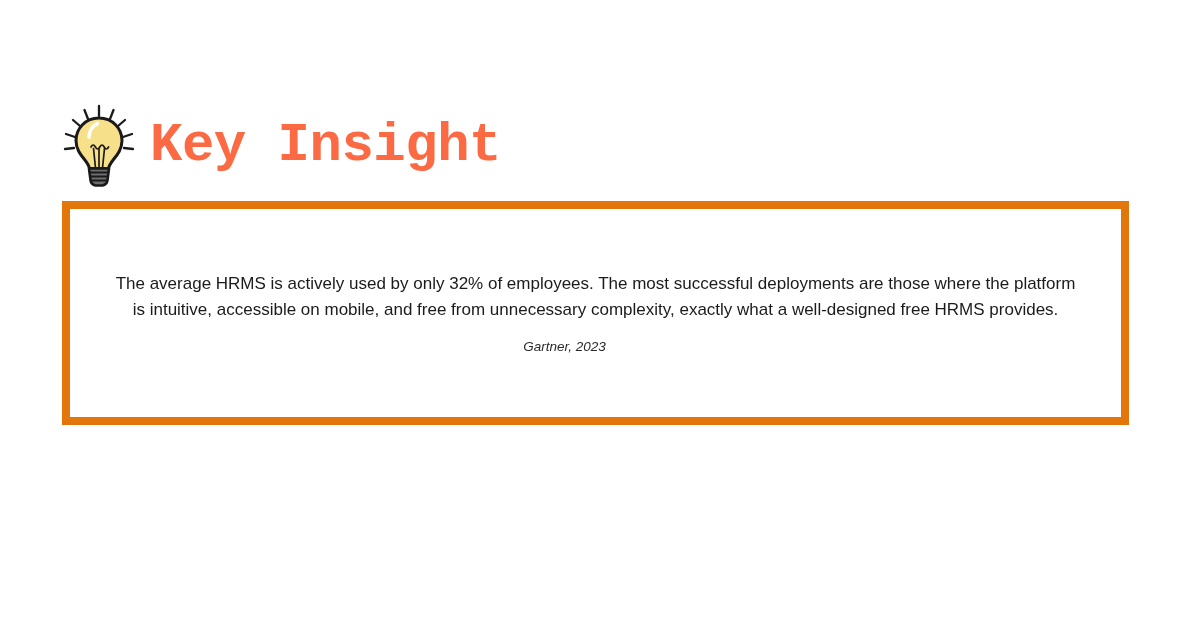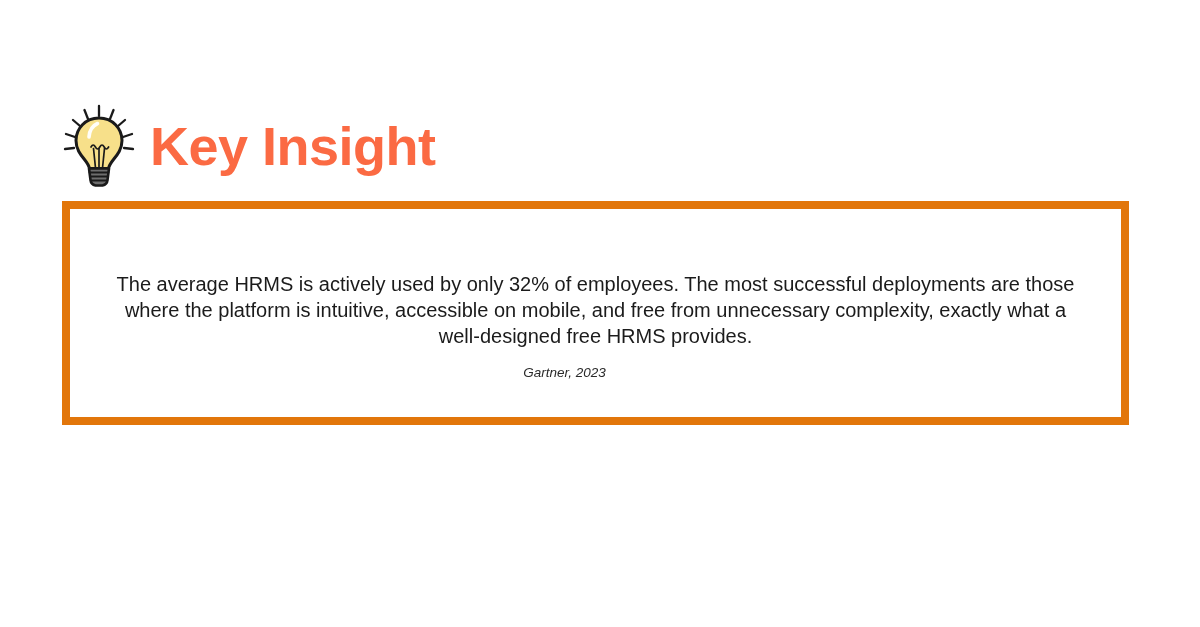--- a/index.html
+++ b/index.html
@@ -33,21 +33,21 @@
   }
 
   .bulb-icon {
     width: 74px;
     height: 84px;
     display: block;
     flex: 0 0 auto;
   }
 
   .header-title {
-    font-family: Liberation Sans, sans-serif;
+    font-family: Liberation Mono, monospace;
     font-size: 54px;
     font-weight: 700;
     letter-spacing: -0.5px;
     color: #fb6a43;
     line-height: 1;
     white-space: nowrap;
     margin: 0;
     padding: 0;
   }
 
@@ -76,21 +76,21 @@
     justify-content: flex-start;
     padding-top: 62px;
     box-sizing: border-box;
   }
 
   .callout-body {
     width: 968px;
     margin: 0;
     text-align: center;
     font-family: "Liberation Sans", sans-serif;
-    font-size: 20px;
+    font-size: 17px;
     line-height: 26px;
     color: #1b1b1b;
     font-weight: 400;
   }
 
   .callout-source {
     margin: 0;
     margin-top: 16px;
     margin-right: 62px;
     text-align: center;

